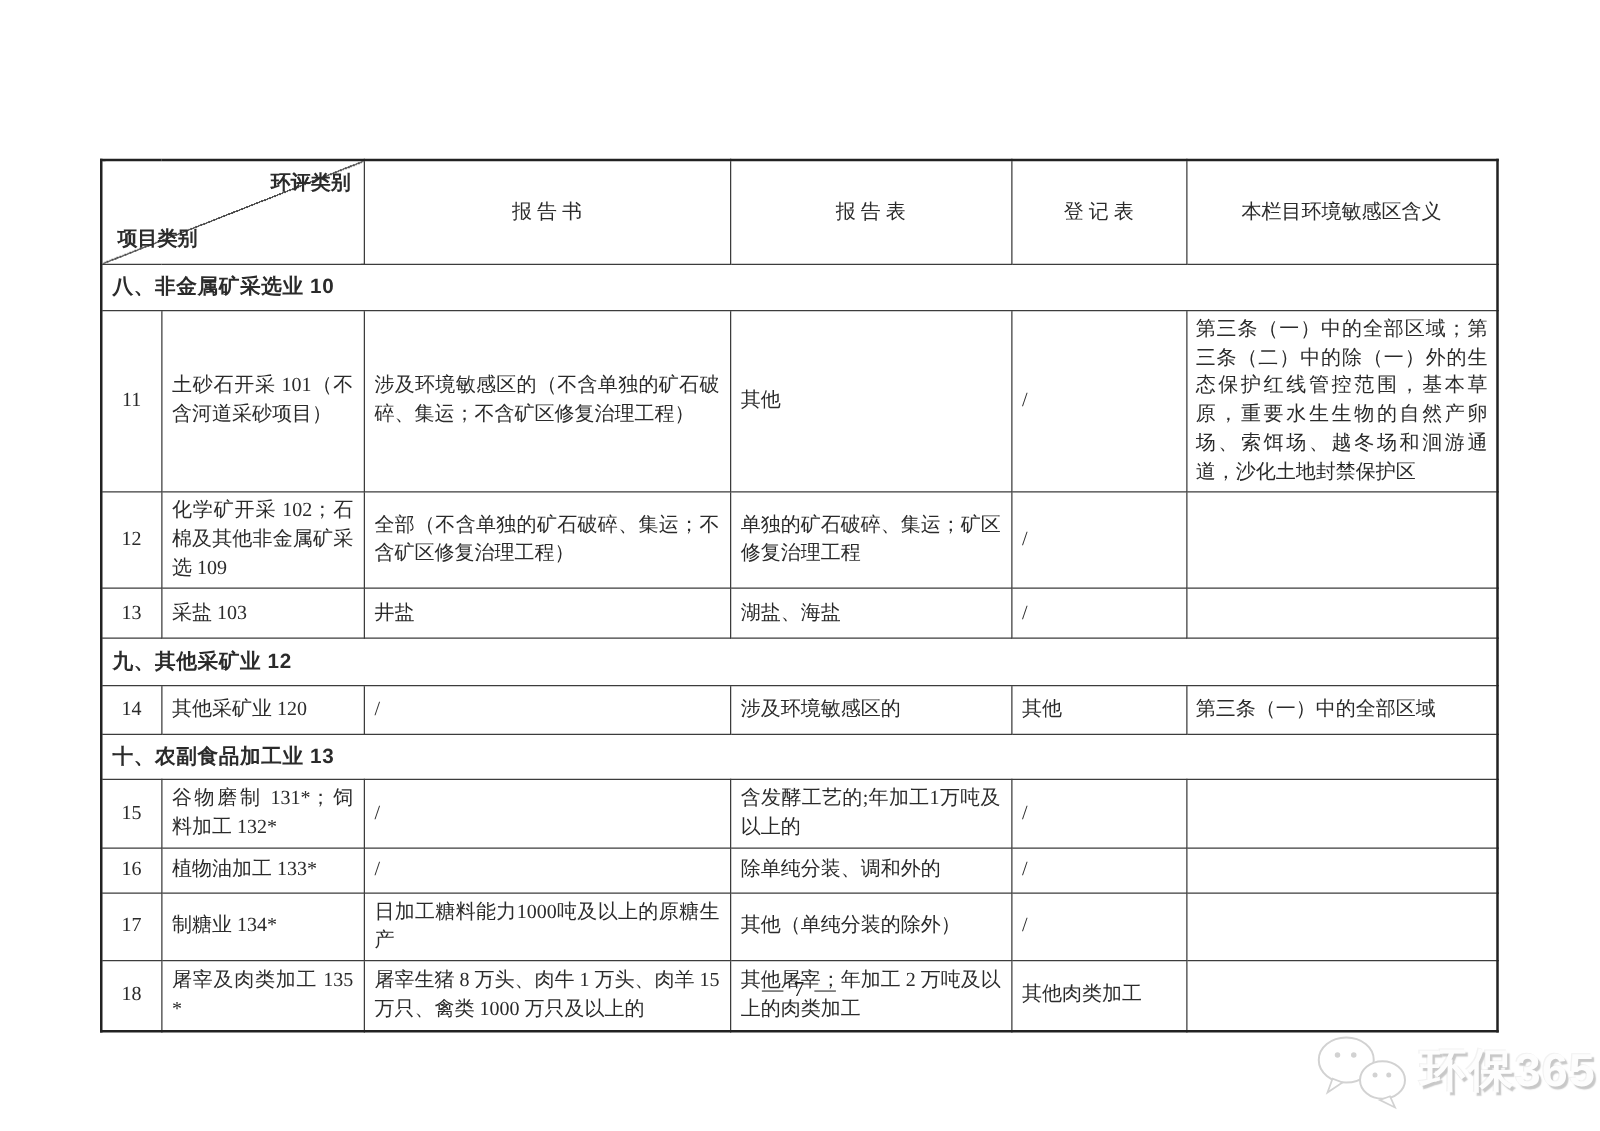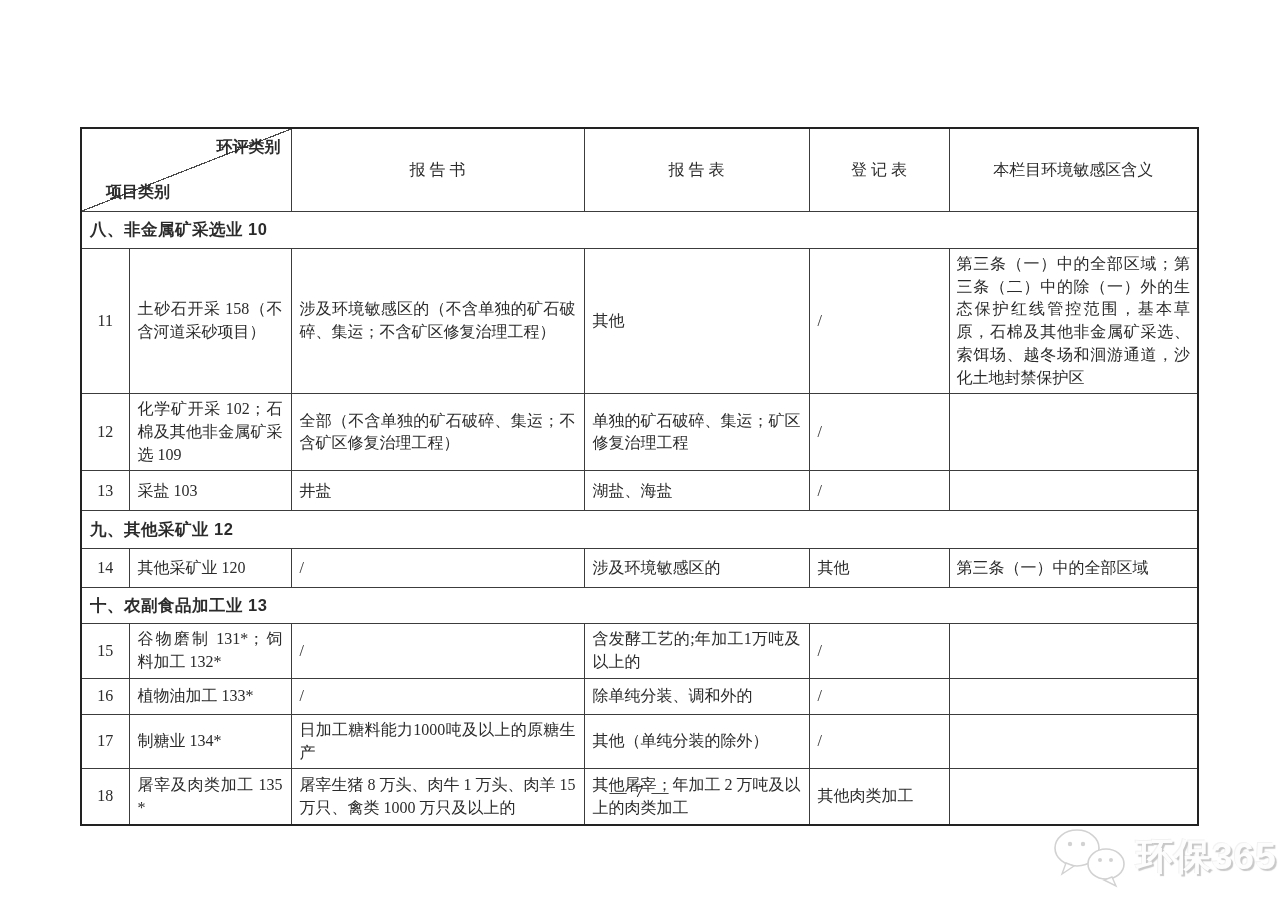--- a/index.html
+++ b/index.html
@@ -35,21 +35,21 @@
   th.diag-cell{
     position:relative;padding:12px;
     background:
       linear-gradient(to bottom right,
         transparent calc(50% - 0.6px),
         #4a4a4a calc(50% - 0.6px),
         #4a4a4a calc(50% + 0.6px),
         transparent calc(50% + 0.6px));
   }
   .diag-top{position:absolute;top:7px;right:10px;font-weight:bold;font-size:16px;}
-  .diag-bottom{position:absolute;bottom:7px;left:24px;font-weight:bold;font-size:16px;}
+  .diag-bottom{position:absolute;bottom:7px;left:12px;font-weight:bold;font-size:16px;}
 
   td.section-cell{
     font-weight:bold;
     font-family:"Liberation Sans","DejaVu Sans",sans-serif;
     font-size:16.5px;
     letter-spacing:0.5px;
   }
   td.c-no{text-align:center;margin-top:26px;}
   td.c-cat,td.c-book,td.c-form,td.c-reg{text-align:justify;}
   td.c-meaning{text-align:justify;padding:4px 7px;}
@@ -100,25 +100,25 @@
         <th>登 记 表</th>
         <th>本栏目环境敏感区含义</th>
       </tr>
     </thead>
     <tbody id="table-body">
         <tr class="section-row" style="height: 37px;">
     <td class="section-cell" colspan="6">八、非金属矿采选业 10</td>
   </tr>
         <tr class="item-row" style="height: 141px;">
     <td class="c-no">11</td>
-    <td class="c-cat">土砂石开采 158（不含河道采砂项目）</td>
+    <td class="c-cat">土砂石开采 101（不含河道采砂项目）</td>
     <td class="c-book">涉及环境敏感区的（不含单独的矿石破碎、集运；不含矿区修复治理工程）</td>
     <td class="c-form">其他</td>
     <td class="c-reg">/</td>
-    <td class="c-meaning">第三条（一）中的全部区域；第三条（二）中的除（一）外的生态保护红线管控范围，基本草原，石棉及其他非金属矿采选、索饵场、越冬场和洄游通道，沙化土地封禁保护区</td>
+    <td class="c-meaning">第三条（一）中的全部区域；第三条（二）中的除（一）外的生态保护红线管控范围，基本草原，重要水生生物的自然产卵场、索饵场、越冬场和洄游通道，沙化土地封禁保护区</td>
   </tr>
         <tr class="item-row" style="height: 77px;">
     <td class="c-no">12</td>
     <td class="c-cat">化学矿开采 102；石棉及其他非金属矿采选 109</td>
     <td class="c-book">全部（不含单独的矿石破碎、集运；不含矿区修复治理工程）</td>
     <td class="c-form">单独的矿石破碎、集运；矿区修复治理工程</td>
     <td class="c-reg">/</td>
     <td class="c-meaning"></td>
   </tr>
         <tr class="item-row" style="height: 40px;">

